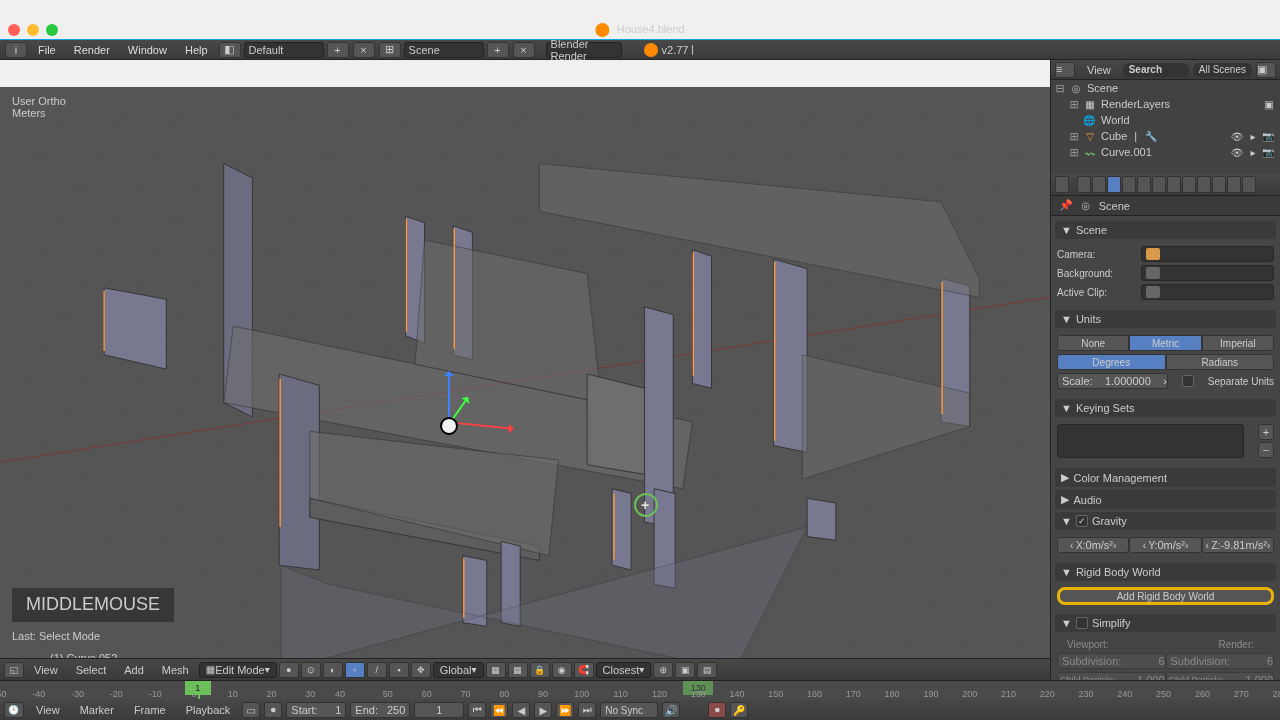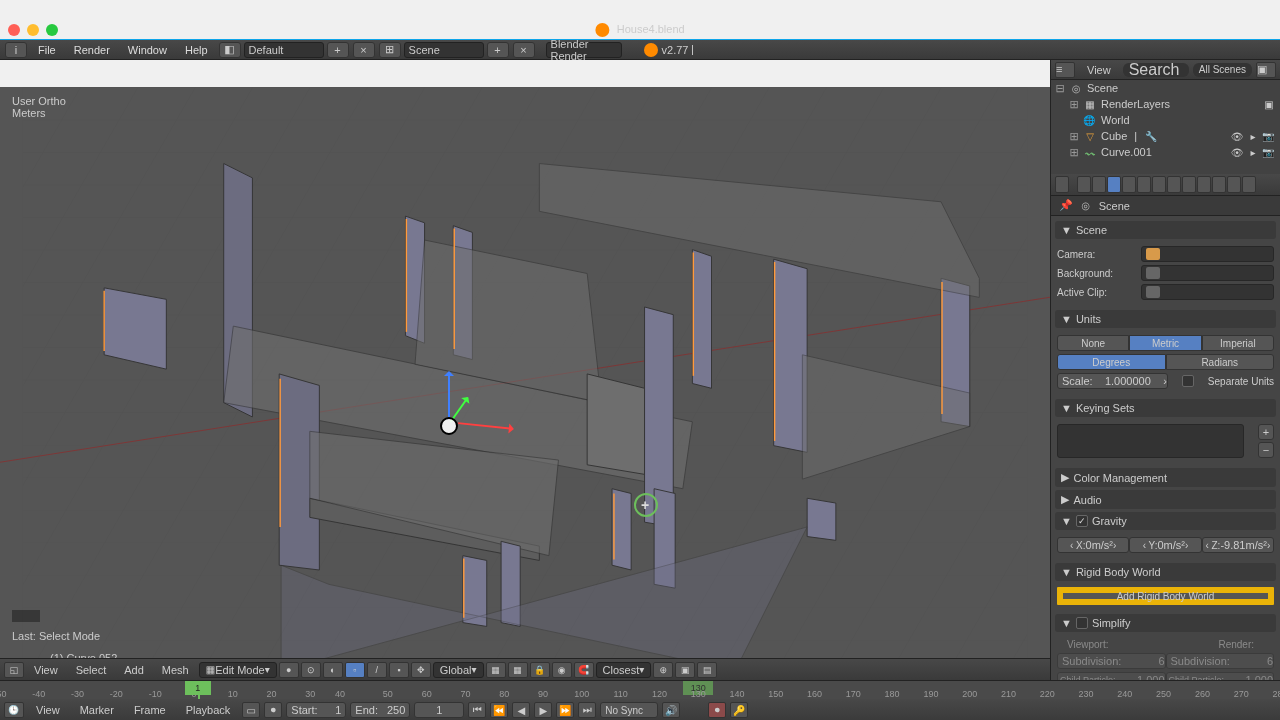--- a/index.html
+++ b/index.html
@@ -50,21 +50,21 @@
 .viewport-toolbar { position: absolute; bottom: 0; left: 0; right: 0; height: 22px; background: linear-gradient(#484848,#3a3a3a); display: flex; align-items: center; gap: 2px; padding: 0 4px; border-top: 1px solid #222; z-index: 15; }
 .vtb-item { padding: 2px 8px; cursor: pointer; }
 .vtb-dd { height: 16px; background: #333; border: 1px solid #222; border-radius: 3px; padding: 0 6px; display: flex; align-items: center; font-size: 10px; }
 .vtb-icon { width: 20px; height: 16px; background: #555; border: 1px solid #333; border-radius: 2px; display: inline-flex; align-items: center; justify-content: center; font-size: 9px; }
 .vtb-icon.active { background: #5680c2; }
 
 .right-panel { width: 230px; background: #454545; display: flex; flex-direction: column; border-left: 1px solid #222; }
 
 .outliner-header { height: 20px; background: linear-gradient(#484848,#3a3a3a); display: flex; align-items: center; padding: 0 4px; gap: 4px; border-bottom: 1px solid #222; }
 .outliner-header .icon-btn, .props-tabs .tab { width: 20px; height: 16px; background: #555; border: 1px solid #333; border-radius: 2px; }
-.outliner-search { flex: 1; height: 14px; background: #333; border-radius: 6px; padding: 0 6px; font-size: 16px; display: flex; align-items: center; }
+.outliner-search { flex: 1; height: 14px; background: #333; border-radius: 6px; padding: 0 6px; font-size: 10px; display: flex; align-items: center; font-weight: bold; }
 .outliner-filter { height: 14px; background: #333; border-radius: 6px; padding: 0 6px; font-size: 10px; display: flex; align-items: center; }
 
 .outliner { height: 94px; background: #424242; overflow: auto; font-size: 11px; }
 .tree-row { display: flex; align-items: center; height: 16px; padding-left: 4px; gap: 4px; }
 .tree-row .icons-right { margin-left: auto; display: flex; gap: 2px; padding-right: 4px; }
 .tree-icon { width: 14px; height: 14px; display: inline-flex; align-items: center; justify-content: center; font-size: 10px; }
 .scene-ico { color: #bbb; }
 .mesh-ico { color: #e9a13a; }
 .curve-ico { color: #6eb56f; }
 .world-ico { color: #aaa; }
@@ -88,21 +88,21 @@
 .seg-btn { flex: 1; height: 16px; background: #555; border: 1px solid #333; display: flex; align-items: center; justify-content: center; font-size: 10px; }
 .seg-btn:first-child { border-radius: 3px 0 0 3px; }
 .seg-btn:last-child { border-radius: 0 3px 3px 0; }
 .seg-btn.active { background: #5680c2; }
 
 .num-field { flex: 1; height: 16px; background: #555; border: 1px solid #333; border-radius: 3px; display: flex; align-items: center; justify-content: center; font-size: 10px; }
 
 .checkbox { width: 12px; height: 12px; background: #333; border: 1px solid #666; border-radius: 2px; display: inline-flex; align-items: center; justify-content: center; font-size: 10px; }
 .checkbox.checked::after { content: '✓'; color: #ddd; font-size: 9px; }
 
-.wide-btn { height: 18px; background: #555; border: 6px solid #eab308; border-radius: 1px; display: flex; align-items: center; justify-content: center; font-size: 10px; margin: 2px 0; }
+.wide-btn { height: 18px; background: #555; border: 3px solid #eab308; border-radius: 8px; display: flex; align-items: center; justify-content: center; font-size: 10px; margin: 2px 0; }
 .small-plus { width: 16px; height: 16px; background: #555; border: 1px solid #333; border-radius: 3px; display: flex; align-items: center; justify-content: center; }
 
 .disabled { opacity: 0.5; }
 
 .timeline { height: 40px; background: #424242; border-top: 1px solid #222; }
 .timeline-ruler { height: 18px; background: #4a4a4a; position: relative; display: flex; align-items: flex-end; overflow: hidden; }
 .tick { position: absolute; bottom: 0; font-size: 9px; color: #999; transform: translateX(-50%); }
 .playhead { position: absolute; width: 2px; top: 0; bottom: 0; background: #6dbf5c; z-index: 5; }
 .playhead-flag { position: absolute; top: 0; width: 26px; height: 14px; background: #6dbf5c; color: #222; font-size: 9px; display: flex; align-items: center; justify-content: center; transform: translateX(-50%); z-index: 6; }
 .dragging-frame { position:absolute; top:0; width:30px; height:14px; background:#6dbf5c; opacity:0.6; transform:translateX(-50%); display:flex; align-items:center; justify-content:center; color:#222; font-size:9px; }
@@ -214,20 +214,21 @@
       <div class="arrow arrow-x"></div>
       <div class="gizmo-circle"></div>
     </div>
 
     <div class="cursor-icon">
       <div class="cursor-ring"></div>
       <div class="cursor-cross">+</div>
     </div>
 
     <div class="key-hint">
+      <div>MIDDLEMOUSE</div>
     </div>
     <div class="last-action">Last: Select Mode</div>
     <div class="context-info">(1) Curve.052</div>
 
     <div class="viewport-toolbar">
       <span class="vtb-icon">◱</span>
       <span class="vtb-item">View</span>
       <span class="vtb-item">Select</span>
       <span class="vtb-item">Add</span>
       <span class="vtb-item">Mesh</span>

